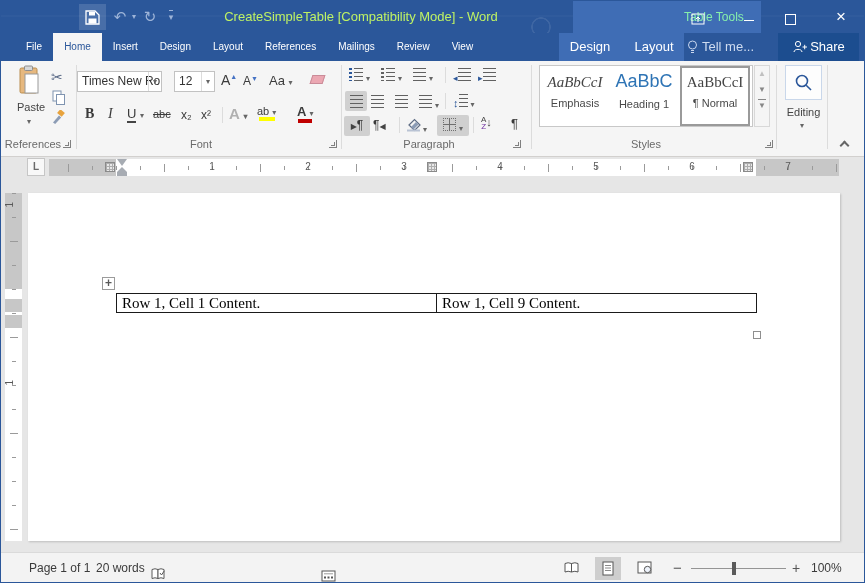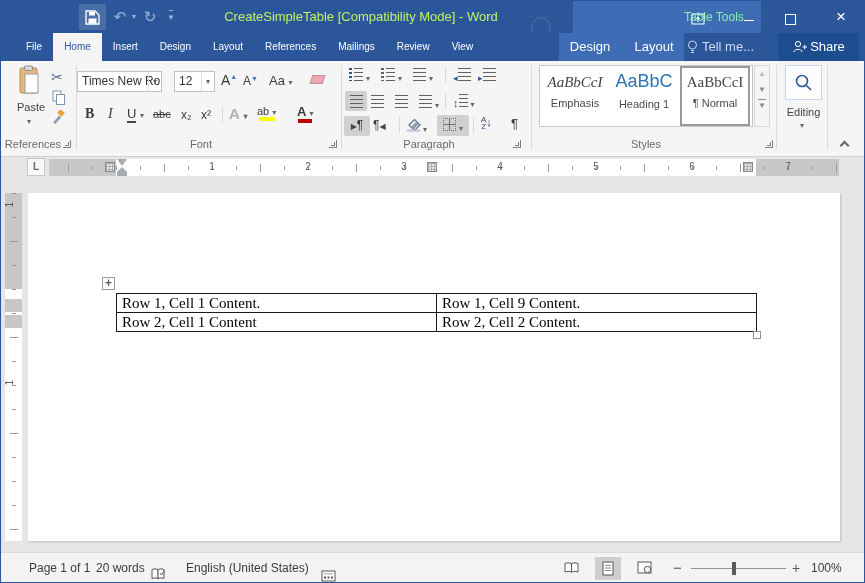--- a/index.html
+++ b/index.html
@@ -394,40 +394,35 @@
     <div class="vnum" style="top:218px;">1</div>
 
     <div class="page"></div>
     <div class="movehandle">+</div>
     <table class="doctable">
       <tbody>
           <tr>
         <td>Row 1, Cell 1 Content.</td>
         <td>Row 1, Cell 9 Content.</td>
       </tr>
-      <tr>
-        <td>Row 2, Cell 1 Content</td>
-        <td>Row 2, Cell 2 Content.</td>
-      </tr>
     </tbody>
       </table>
     <div class="resizehandle"></div>
   </div>
 
   <div class="statusbar">
     <div class="sb-item" style="left:28px;">Page 1 of 1</div>
     <div class="sb-item" style="left:95px;">20 words</div>
     <div class="sb-item" style="left:150px;top:9px;">
       <svg width="16" height="14">
         <path d="M1 2.5 Q4 1 7 2.5 V11.5 Q4 10 1 11.5 Z" fill="#fff" stroke="#5a5a5a"></path>
         <path d="M13 2.5 Q10 1 7 2.5 V11.5 Q10 10 13 11.5 Z" fill="#fff" stroke="#5a5a5a"></path>
         <path d="M9 6 l1.5 2 l2.8 -4.2" fill="none" stroke="#5a5a5a"></path>
       </svg>
     </div>
-    <div class="sb-item" style="left:185px;">English (United States)</div>
     <div class="sb-item" style="left:320px;top:10px;">
       <svg width="15" height="12">
         <rect x="1" y="1" width="13" height="10" fill="#fff" stroke="#565656"></rect>
         <path d="M3 3.8 h9" stroke="#9a9a9a"></path>
         <rect x="3" y="6.5" width="2" height="2" fill="#565656"></rect>
         <rect x="6.5" y="6.5" width="2" height="2" fill="#565656"></rect>
         <rect x="10" y="6.5" width="2" height="2" fill="#565656"></rect>
       </svg>
     </div>
     <div class="sb-view" style="left:558px;">

